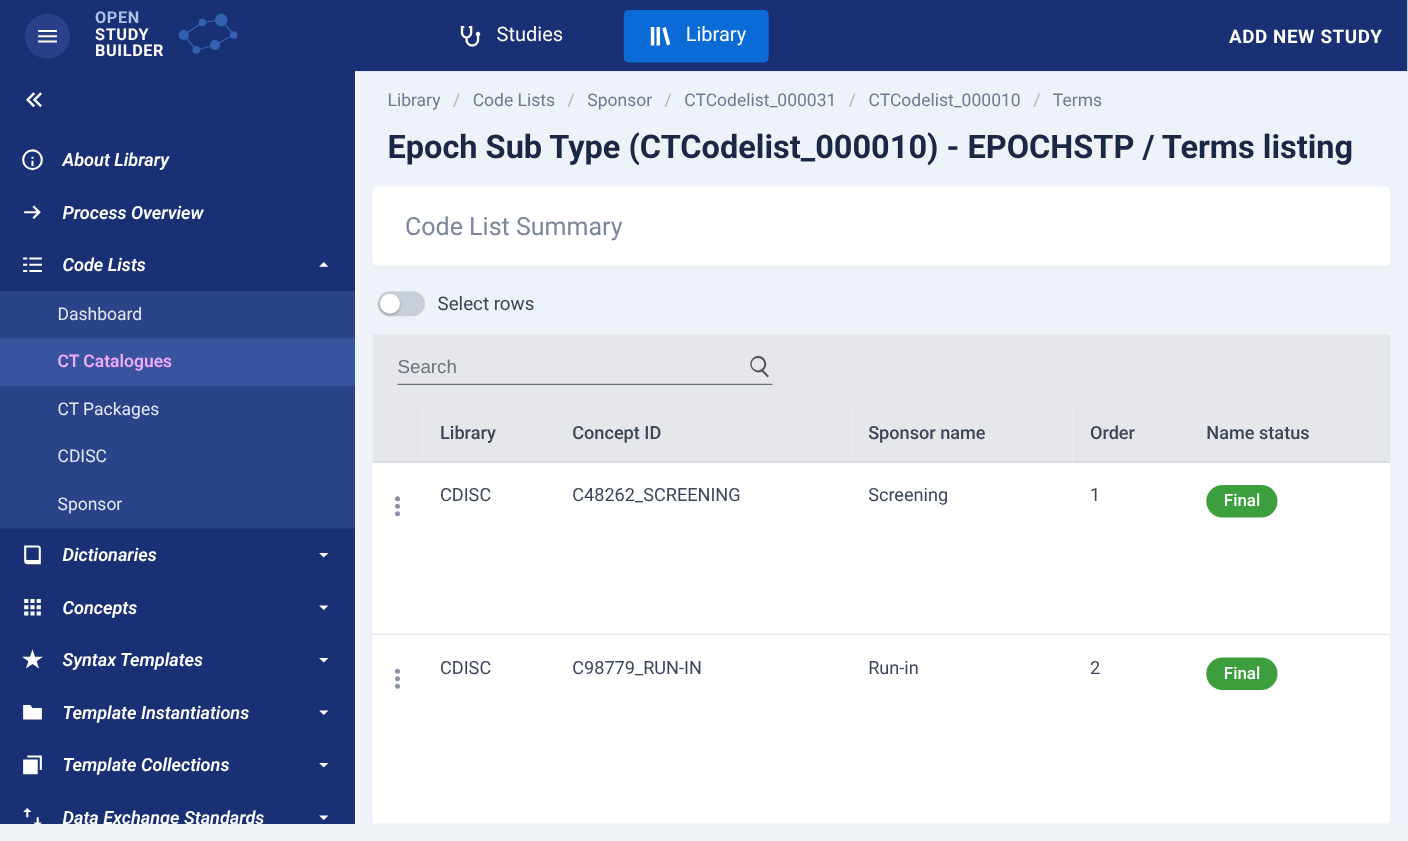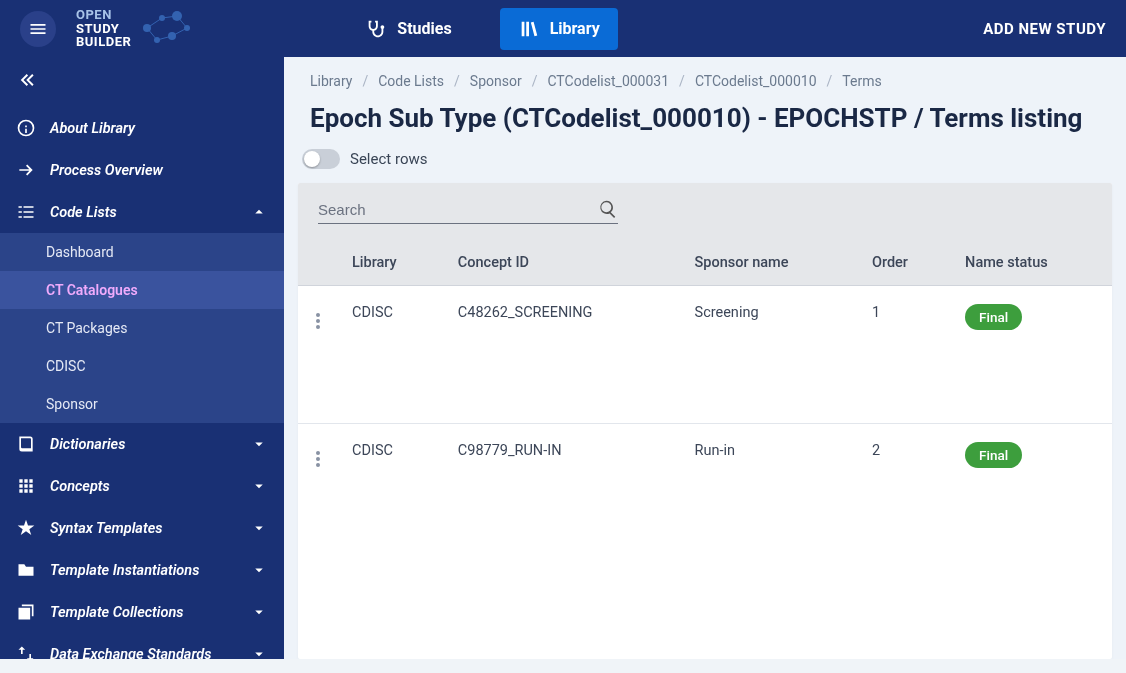--- a/index.html
+++ b/index.html
@@ -38,24 +38,24 @@
     font-size: 13px;
     line-height: 1.05;
     font-weight: 700;
     letter-spacing: 0.5px;
   }
   .logo-text .open { color: #a8c3e8; }
   .logo-graphic { width: 60px; height: 40px; }
   .top-nav { display: flex; gap: 30px; align-items: center; }
   .top-nav-item {
     display: flex;
-    align-items: center;
+    align-items: flex-start;
     gap: 10px;
     color: #fff;
-    font-weight: 700;
+    font-weight: 400;
     font-size: 16px;
     padding: 10px 18px;
     border-radius: 4px;
     cursor: pointer;
   }
   .top-nav-item.active {
     background: #0a6bd6;
   }
   .top-nav-item svg { width: 22px; height: 22px; fill: #fff; }
   .spacer { flex: 1; }
@@ -415,20 +415,23 @@
         <span class="sep">/</span>
         <span class="crumb">Sponsor</span>
         <span class="sep">/</span>
         <span class="crumb">CTCodelist_000031</span>
         <span class="sep">/</span>
         <span class="crumb">CTCodelist_000010</span>
         <span class="sep">/</span>
         <span class="crumb">Terms</span>
       </div>
     <h1 class="page-title">Epoch Sub Type (CTCodelist_000010) - EPOCHSTP / Terms listing</h1>
+    <div class="summary-card">
+      <span>Code List Summary</span>
+    </div>
     <div class="toggle-row">
       <div class="switch"></div>
       <span class="toggle-label">Select rows</span>
     </div>
     <div class="table-wrap">
       <div class="table-searchbar">
         <div class="search-field">
           <input type="text" placeholder="Search" style="">
           <svg viewBox="0 0 24 24">
               <path d="M10 2a8 8 0 015.3 13.9l5.4 5.4-1.4 1.4-5.4-5.4A8 8 0 1110 2zm0 2a6 6 0 100 12 6 6 0 000-12z"></path>

